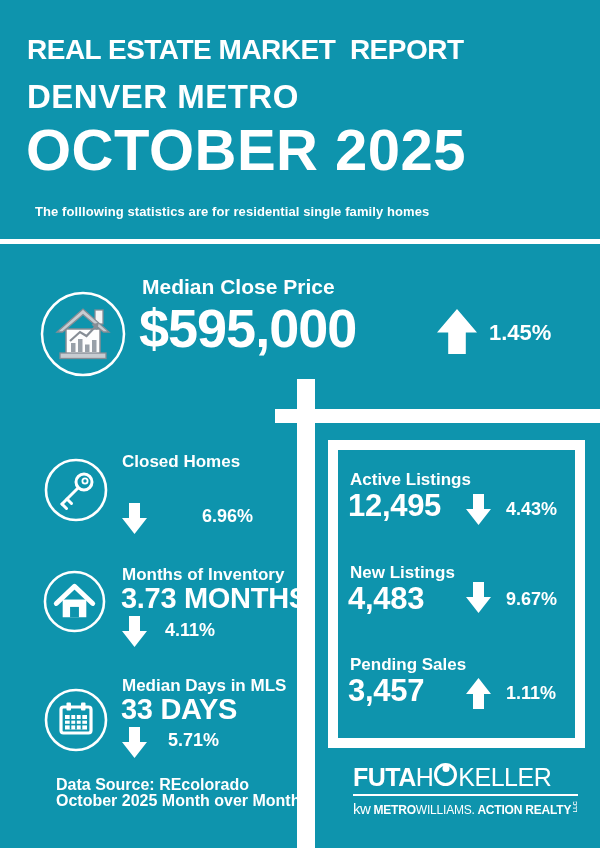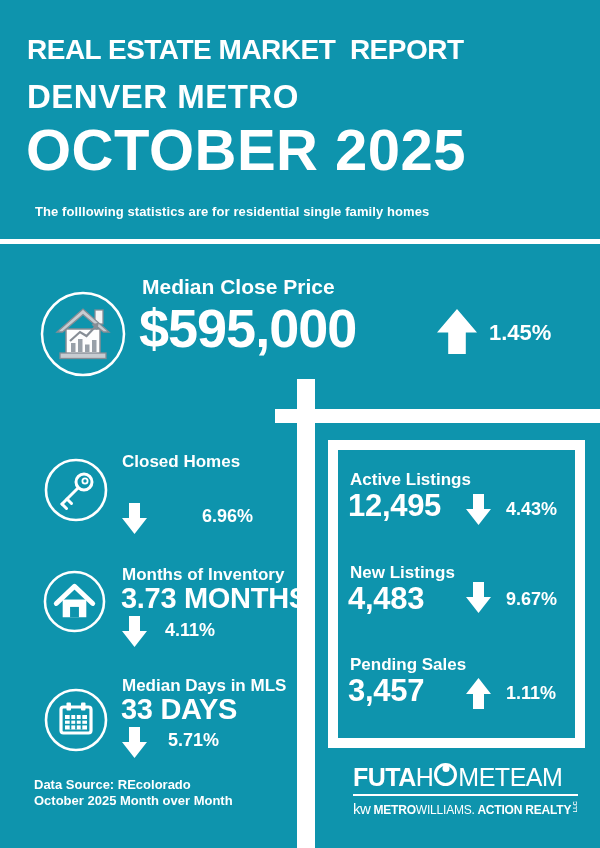--- a/index.html
+++ b/index.html
@@ -41,21 +41,21 @@
   .stat-value{font-size:29px;font-weight:700;letter-spacing:-0.3px;}
   .stat-pct{font-size:18px;font-weight:700;}
 
   
   .sign-box{left:328px;top:440px;width:257px;height:308px;border:10px solid #fff;box-sizing:border-box;}
   .box-label{font-size:17px;font-weight:700;}
   .box-value{font-size:31px;font-weight:700;letter-spacing:-0.3px;}
   .box-pct{font-size:18px;font-weight:700;}
 
   
-  .source{left:34px;top:777px;font-size:13px;font-weight:700;line-height:16px;}
+  .source{left:56px;top:777px;font-size:16px;font-weight:700;line-height:16px;}
   .brand{left:353px;top:763px;font-size:25px;letter-spacing:-0.5px;white-space:nowrap;}
   .brand .lt{font-weight:400;}
   .brand-o{display:inline-block;width:17px;height:17px;border:3px solid #fff;border-radius:50%;position:relative;margin:0 1px;}
   .brand-o-dot{position:absolute;left:50%;top:-1px;transform:translateX(-50%);width:7px;height:7px;background:#fff;border-radius:50%;}
   .brand-rule{left:353px;top:794px;width:225px;height:2px;background:#fff;}
   .brokerage{left:353px;top:800px;font-size:12px;letter-spacing:-0.2px;white-space:nowrap;}
   .brokerage .kw{font-weight:400;font-size:15px;letter-spacing:-0.5px;}
   .brokerage .reg{font-weight:400;}
   .brokerage .llc{display:inline-block;font-size:6px;font-weight:700;transform:rotate(-90deg) translateX(3px);transform-origin:center;width:7px;}
 </style>
@@ -147,21 +147,21 @@
   <div class="abs box-value" style="left:348px;top:673px;">3,457</div>
   <div class="abs arr arr-up arr-sm" style="left:466px;top:678px;"></div>
   <div class="abs box-pct" style="left:506px;top:683px;">1.11%</div>
 
   <div class="abs source">
     <div>Data Source: REcolorado</div>
     <div>October 2025 Month over Month</div>
   </div>
 
   <div class="abs brand">
-    <span class="b">FUTA</span><span class="lt">H</span><span class="brand-o"><span class="brand-o-dot"></span></span><span class="lt">METEAM</span>
+    <span class="b">FUTA</span><span class="lt">H</span><span class="brand-o"><span class="brand-o-dot"></span></span><span class="lt">KELLER</span>
   </div>
   <div class="abs brand-rule"></div>
   <div class="abs brokerage">
     <span class="kw">kw</span>
     <span class="b">METRO</span><span class="reg">WILLIAMS.</span><span class="b"> ACTION REALTY</span><span class="llc">LLC</span>
   </div>
 
 </div>
 
 </body></html>

